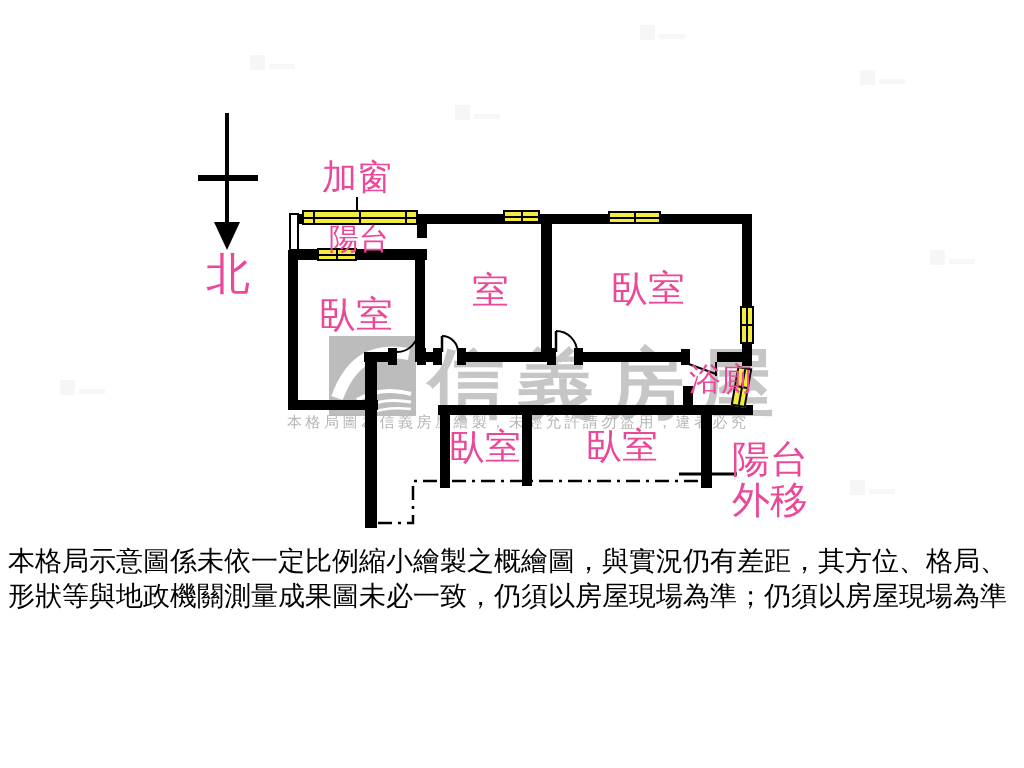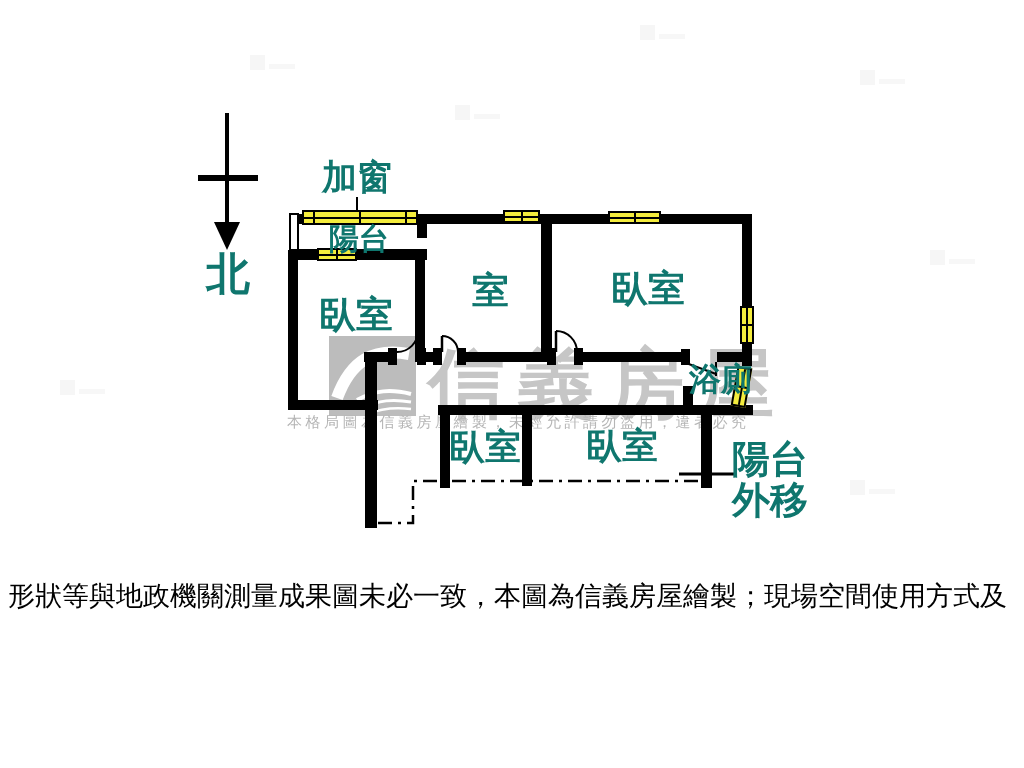--- a/index.html
+++ b/index.html
@@ -11,21 +11,21 @@
   
   .win{position:absolute;background:var(--window_fill,#f4ec3d);border:2px solid var(--wall,#000);
        box-sizing:border-box;z-index:30;}
   .win .hline{position:absolute;left:0;right:0;top:50%;height:2px;margin-top:-1px;background:var(--wall,#000);}
   .win .vline{position:absolute;top:0;bottom:0;width:2px;background:var(--wall,#000);}
   .thinbox{position:absolute;background:#fff;border:2px solid var(--wall,#000);box-sizing:border-box;z-index:19;}
   
   .lines{position:absolute;left:0;top:0;z-index:15;}
   .lines *{vector-effect:none;}
   
-  .lbl{position:absolute;z-index:40;white-space:nowrap;line-height:1.05;color:#0f766e;font-weight:bold;}
+  .lbl{position:absolute;z-index:40;white-space:nowrap;line-height:1.05;color:#ec4899;}
   
   .wm-logo{position:absolute;background:var(--logo_bg,#bcbcbc);z-index:5;}
   .wm-brand{position:absolute;z-index:5;color:var(--watermark_text,#c5c5c5);
             font-size:76px;font-weight:bold;letter-spacing:14px;white-space:nowrap;}
   .wm-notice{position:absolute;z-index:5;color:var(--watermark_notice,#b3b3b3);
              font-size:15px;letter-spacing:3.5px;white-space:nowrap;}
   .wm-tile{position:absolute;z-index:1;opacity:.55;}
   .wm-tile .sq{width:15px;height:15px;background:#efefef;display:inline-block;}
   .wm-tile .bar{width:26px;height:5px;background:#f1f1f1;display:inline-block;margin-left:4px;vertical-align:middle;}
   
@@ -140,15 +140,16 @@
   <div class="lbl" style="left:329px;top:223px;font-size:30px;">陽台</div>
   <div class="lbl" style="left:319px;top:296px;font-size:37px;">臥室</div>
   <div class="lbl" style="left:472px;top:272px;font-size:37px;">室</div>
   <div class="lbl" style="left:611px;top:270px;font-size:37px;">臥室</div>
   <div class="lbl" style="left:689px;top:363px;font-size:32px;">浴廁</div>
   <div class="lbl" style="left:449px;top:429px;font-size:36px;">臥室</div>
   <div class="lbl" style="left:586px;top:428px;font-size:36px;">臥室</div>
   <div class="lbl" style="left:732px;top:440px;font-size:38px;">陽台</div>
   <div class="lbl" style="left:732px;top:481px;font-size:38px;">外移</div>
 
-  <div class="disc" style="top:579px;">形狀等與地政機關測量成果圖未必一致，本圖為信義房屋繪製；現場空間使用方式及</div>
+  <div class="disc" style="top:544px;">本格局示意圖係未依一定比例縮小繪製之概繪圖，與實況仍有差距，其方位、格局、</div>
+  <div class="disc" style="top:579px;">形狀等與地政機關測量成果圖未必一致，仍須以房屋現場為準；仍須以房屋現場為準</div>
 
 </div>
 
 </body></html>

